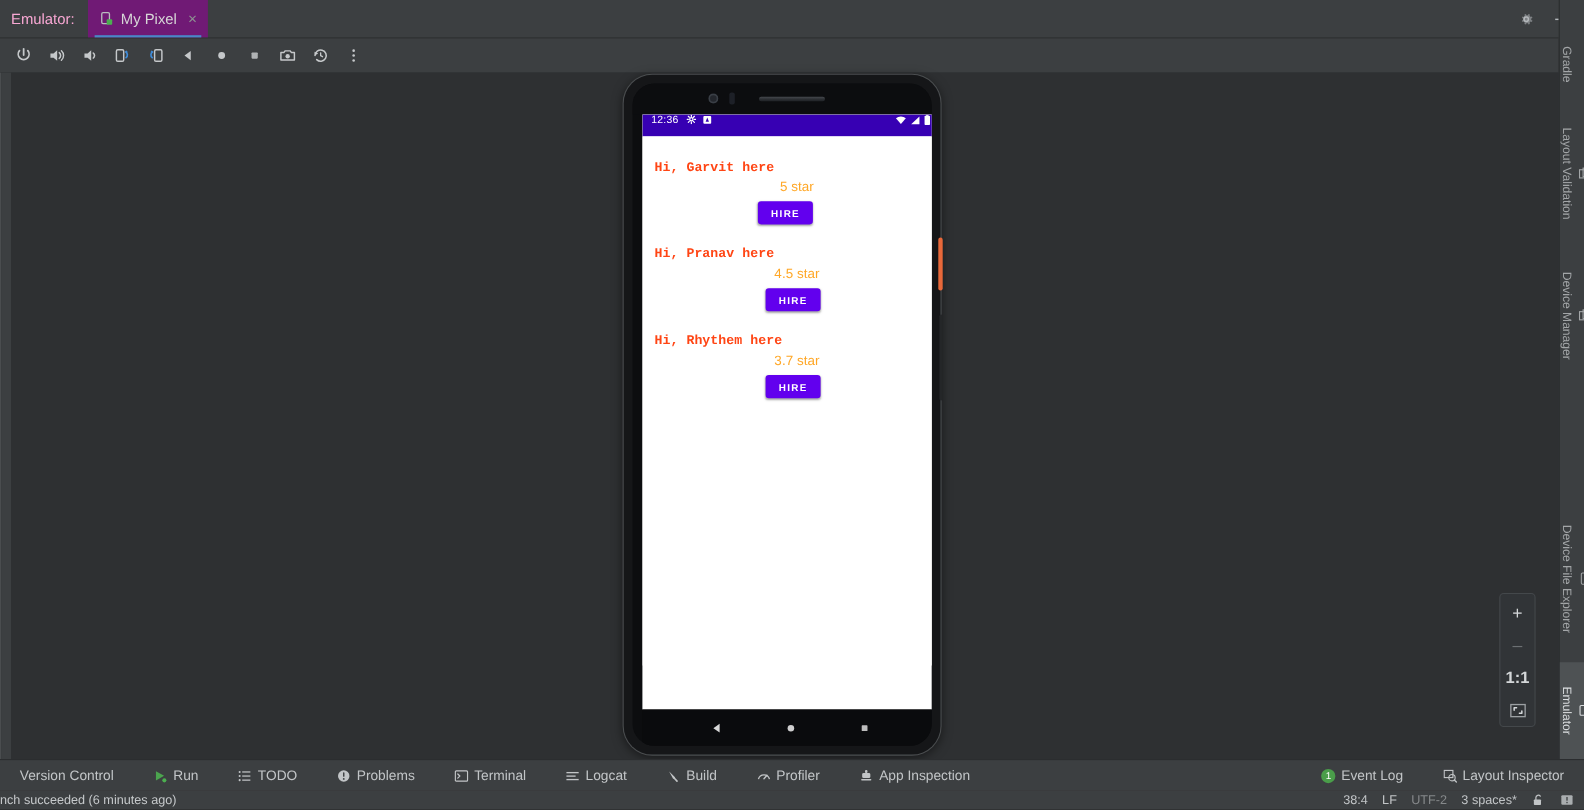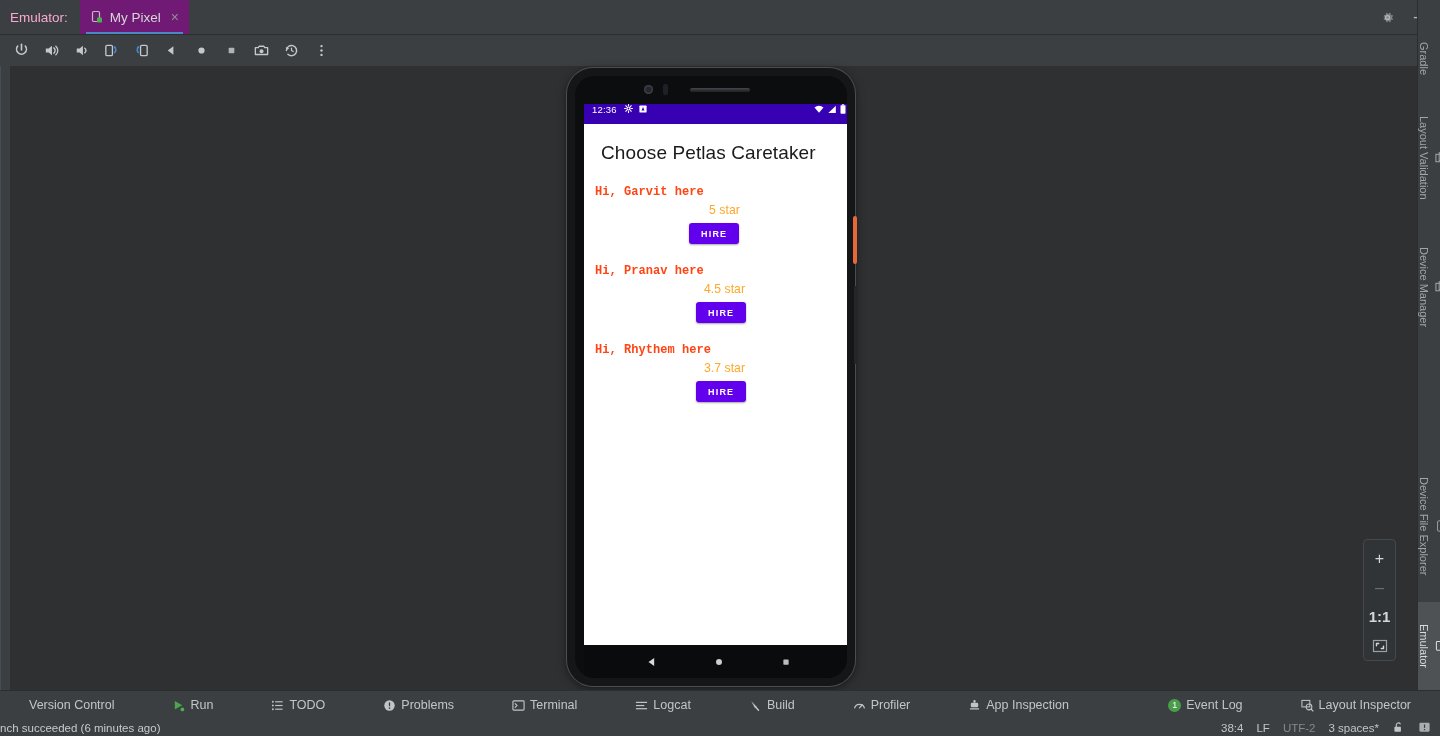--- a/index.html
+++ b/index.html
@@ -199,21 +199,21 @@
   
   .bottombar {
     position: absolute; left: 0; bottom: 17px; width: 1440px; height: 29px;
     background: #3c3f41;
     border-top: 1px solid #2b2d2f;
     display: flex; align-items: center;
     color: #c2c5c7; font-size: 12.5px;
   }
   .bb-item {
     display: flex; align-items: center; gap: 5px;
-    padding: 0 29px; height: 29px;
+    padding: 0 18px; height: 29px;
   }
   .bb-right { margin-left: auto; display: flex; align-items: center; }
   .statusbar {
     position: absolute; left: 0; bottom: 0; width: 1440px; height: 17px;
     background: #3c3f41;
     display: flex; align-items: center;
     color: #c2c5c7; font-size: 11.5px;
   }
   .sb-left { padding-left: 0px; color: #c6c9cb; }
   .sb-right { margin-left: auto; display: flex; align-items: center; gap: 13px; padding-right: 9px; }
@@ -379,21 +379,20 @@
                 <svg width="6" height="10" viewBox="0 0 7 11">
                   <rect x="2.2" y="0" width="2.6" height="1.2" fill="#fff"></rect>
                   <rect x="0.6" y="1" width="5.8" height="10" rx="0.8" fill="#fff"></rect>
                 </svg>
               </span>
             </span>
           </div>
 
 
           <div class="content">
-            <div class="page-heading">Choose Petlas Caretaker</div>
 
             <div class="caretaker-list">
 
               <div class="ct-item">
                 <div class="ct-name">Hi, Garvit here</div>
                 <div class="ct-rating">5 star</div>
                 <div class="hire-wrap" style="padding-left:94px">
                   <button class="hire-btn">HIRE</button>
                 </div>
               </div>

